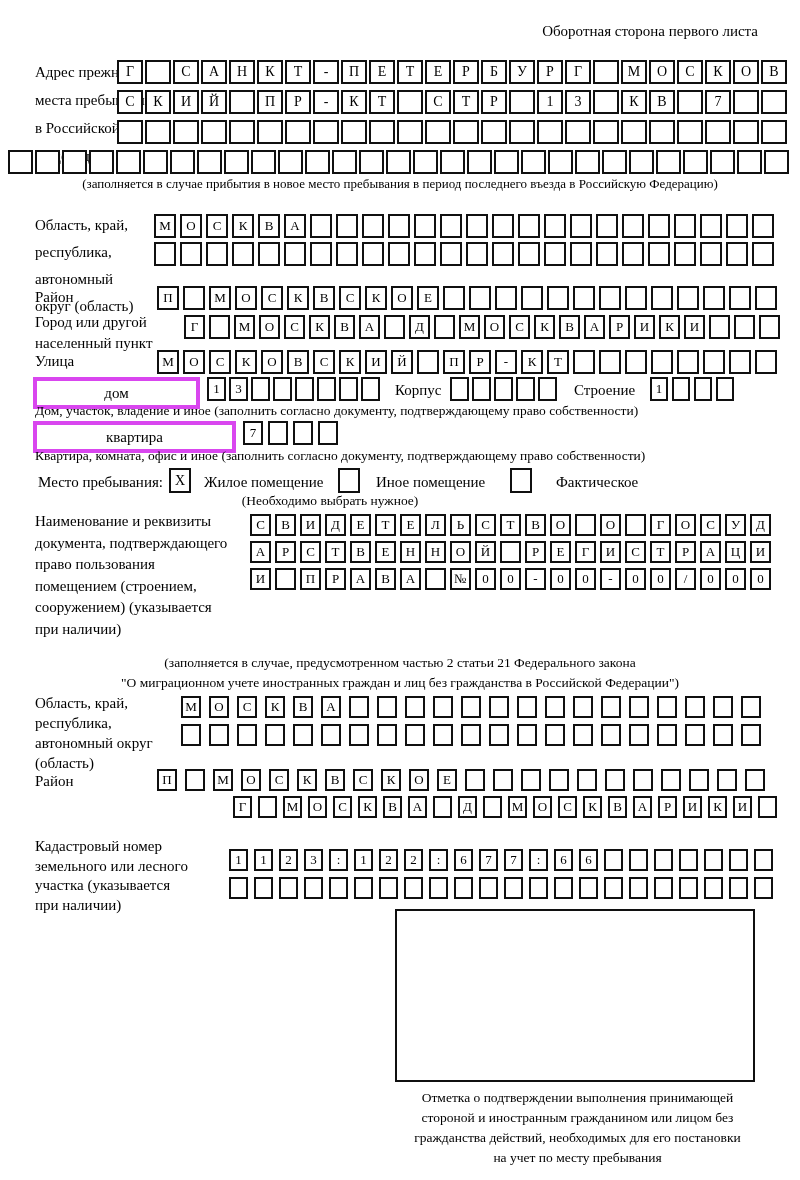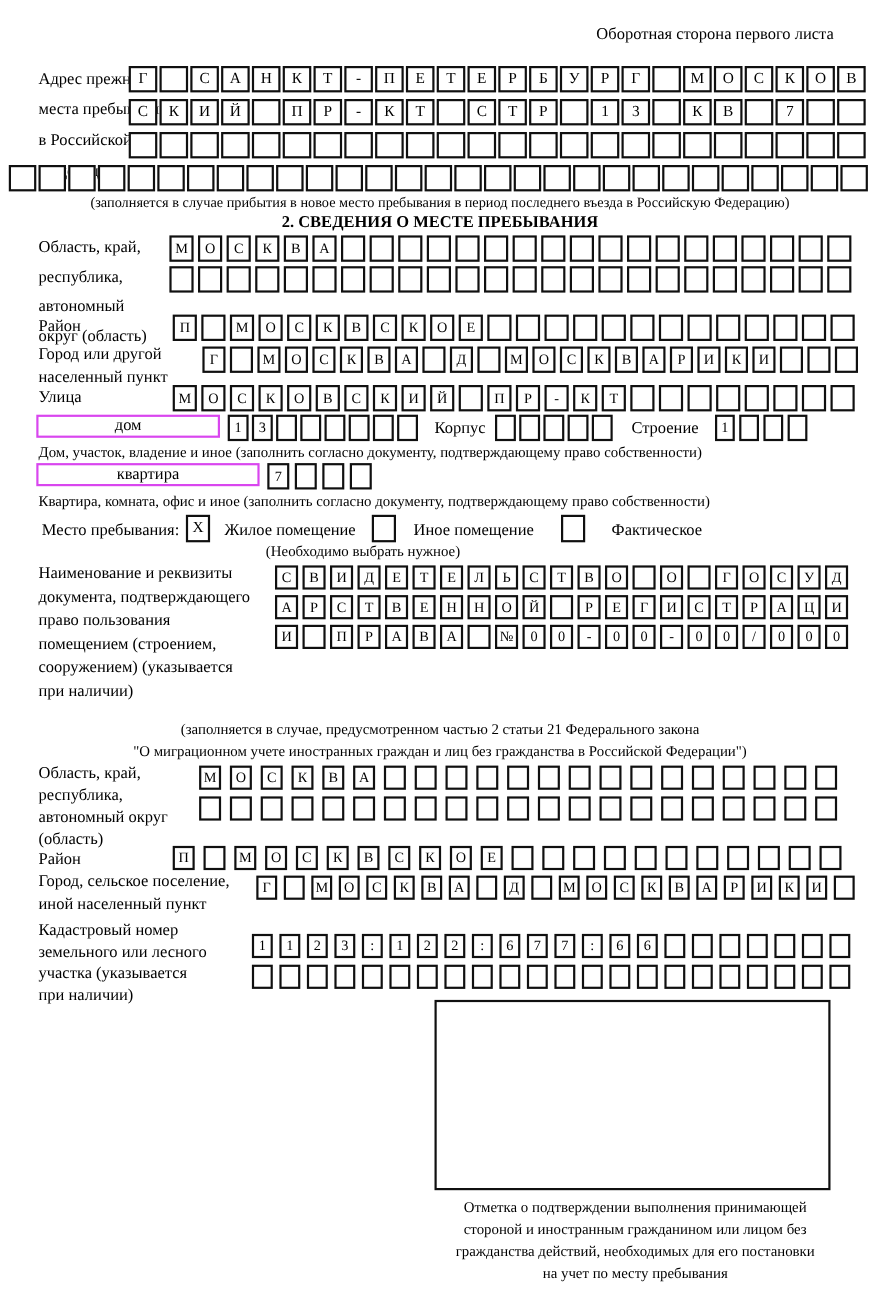--- a/index.html
+++ b/index.html
@@ -18,21 +18,21 @@
   .cells-a{gap:2px;}   .cells-a .cell{width:26px;height:24px;font-size:14px;}
   .cells-a29{gap:2px;} .cells-a29 .cell{width:25px;height:24px;}
   .cells-s2{gap:4px;}  .cells-s2 .cell{width:22px;height:24px;}
   .cells-city{gap:4px;}.cells-city .cell{width:21px;height:24px;}
   .cells-dom{gap:3px;} .cells-dom .cell{width:19px;height:24px;}
   .cells-kv{gap:5px;}  .cells-kv .cell{width:20px;height:24px;}
   .cells-str{gap:4px;} .cells-str .cell{width:18px;height:24px;}
   .cells-doc{gap:4px;} .cells-doc .cell{width:21px;height:22px;}
   .cells-f{gap:8px;}   .cells-f .cell{width:20px;height:22px;}
   .cells-cad{gap:6px;} .cells-cad .cell{width:19px;height:22px;}
-  .namedbox{border:2px solid #d946ef;box-sizing:border-box;height:21px;display:flex;
+  .namedbox{border:4px solid #d946ef;box-sizing:border-box;height:32px;display:flex;
             align-items:center;justify-content:center;font-size:15px;}
   .checkbox{width:22px;height:25px;border:2px solid #101010;box-sizing:border-box;
             display:flex;align-items:center;justify-content:center;font-size:14px;}
   .stampbox{border:2px solid #101010;box-sizing:border-box;background:#fff;}
 </style>
 </head>
 <body>
 
 <div class="page">
 
@@ -146,21 +146,20 @@
       <div class="cell"></div>
       <div class="cell"></div>
       <div class="cell"></div>
       <div class="cell"></div>
       <div class="cell"></div>
       <div class="cell"></div>
       <div class="cell"></div>
     </div>
   <div class="abs caption center" style="top:176px;">(заполняется в случае прибытия в новое место пребывания в период последнего въезда в Российскую Федерацию)</div>
 
-  <div class="abs title center" style="top:194px;">2. СВЕДЕНИЯ О МЕСТЕ ПРЕБЫВАНИЯ</div>
 
   <div class="abs lbl lh27" style="left:35px;top:212px;">Область, край,
 республика,
 автономный
 округ (область)</div>
   <div class="abs row cells-s2" style="left:154px;top:214px;">
       <div class="cell">М</div>
       <div class="cell">О</div>
       <div class="cell">С</div>
       <div class="cell">К</div>
@@ -492,22 +491,20 @@
       <div class="cell"></div>
       <div class="cell"></div>
       <div class="cell"></div>
       <div class="cell"></div>
       <div class="cell"></div>
       <div class="cell"></div>
       <div class="cell"></div>
       <div class="cell"></div>
     </div>
 
-  <div class="abs lbl lh21" style="left:35px;top:791px;">Город, сельское поселение,
-иной населенный пункт</div>
   <div class="abs row cells-cad" style="left:233px;top:796px;">
       <div class="cell">Г</div>
       <div class="cell"></div>
       <div class="cell">М</div>
       <div class="cell">О</div>
       <div class="cell">С</div>
       <div class="cell">К</div>
       <div class="cell">В</div>
       <div class="cell">А</div>
       <div class="cell"></div>

